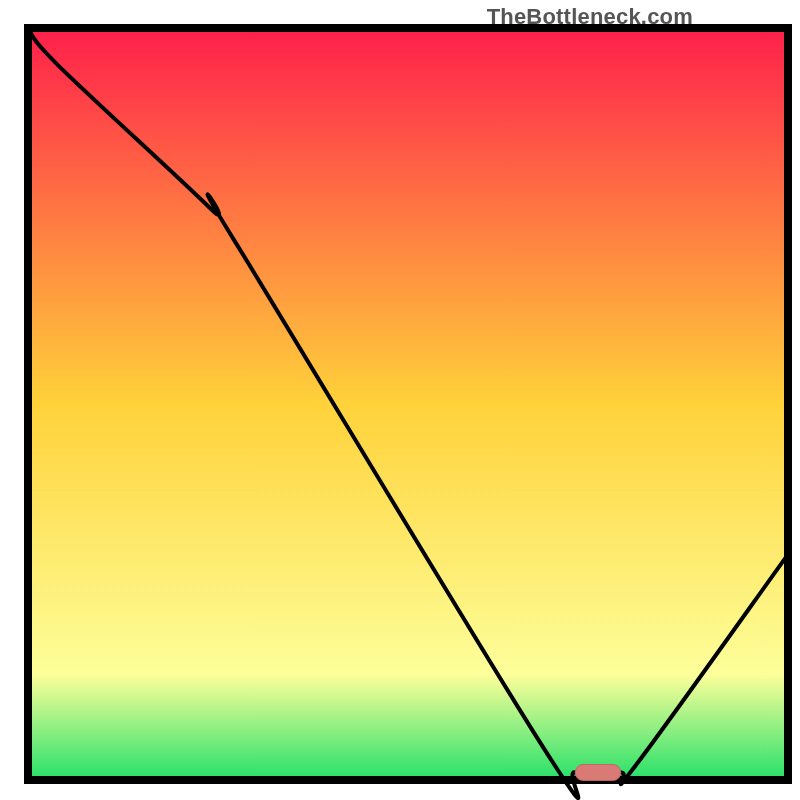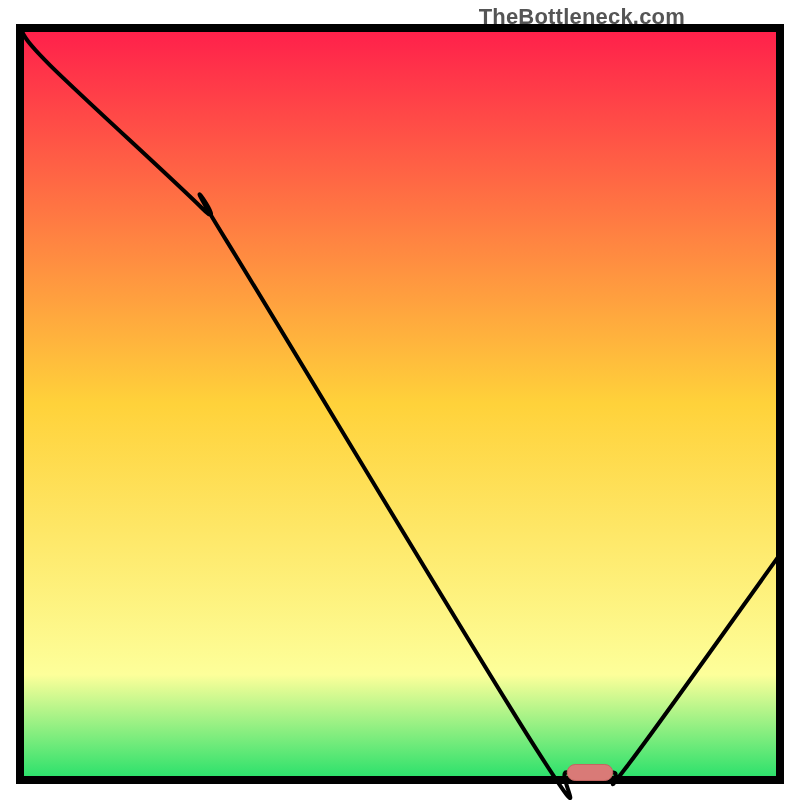--- a/index.html
+++ b/index.html
@@ -9,20 +9,21 @@
     height: 800px;
     background: #ffffff;
     font-family: Arial, Helvetica, sans-serif;
     overflow: hidden;
   }
   .frame {
     position: relative;
     width: 699px;
     height: 800px;
     box-sizing: border-box;
+    margin-left: 8px;
   }
   .watermark {
     position: absolute;
     top: 4px;
     right: 14px;
     font-size: 22px;
     font-weight: 600;
     color: #555;
     letter-spacing: 0.2px;
     z-index: 4;

